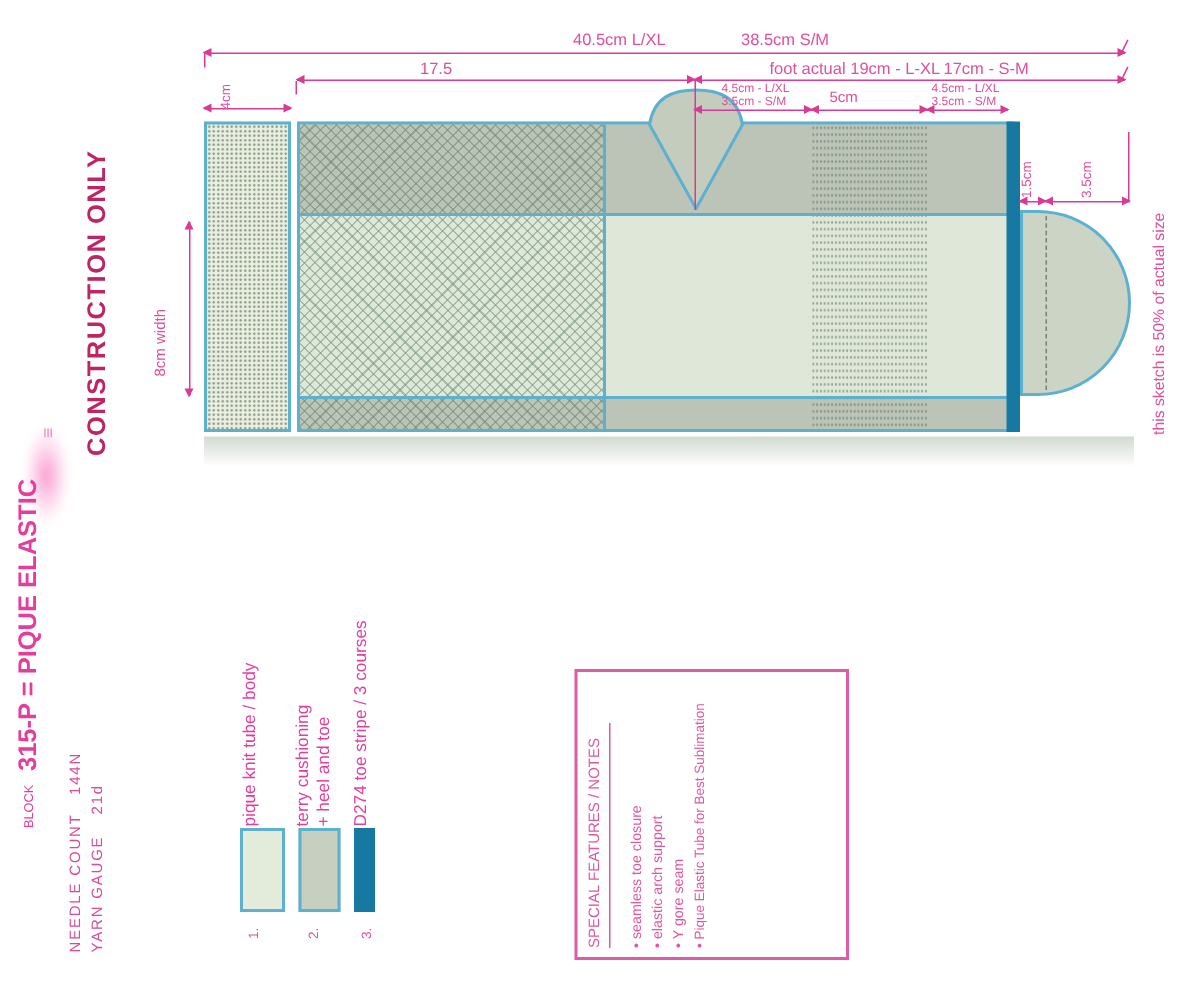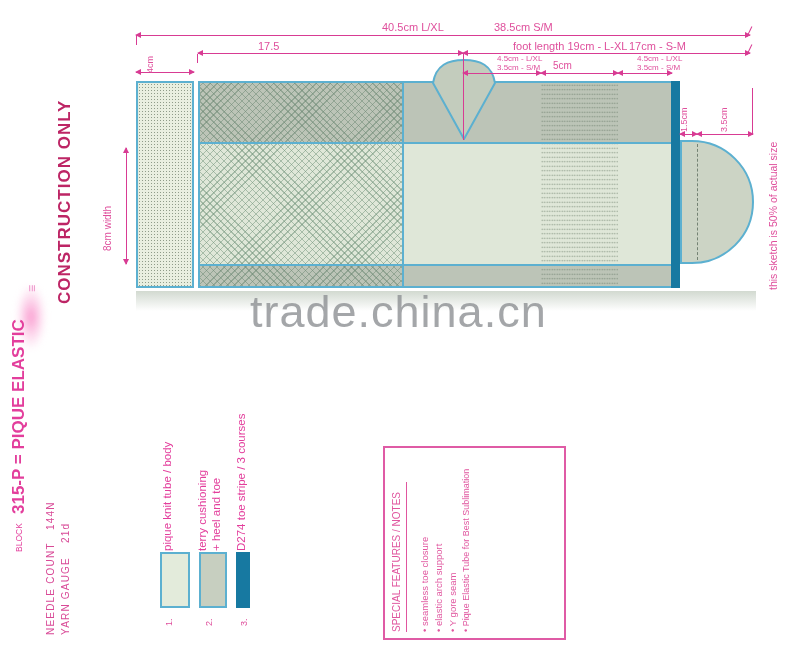--- a/index.html
+++ b/index.html
@@ -16,21 +16,21 @@
   .dh::after{content:"";position:absolute;right:-1px;top:-3px;border-top:3px solid transparent;
       border-bottom:3px solid transparent;border-left:6px solid #d83b93;}
   .dv{position:absolute;width:1px;background:#d83b93;}
   .dv::before{content:"";position:absolute;top:-1px;left:-3px;border-left:3px solid transparent;
       border-right:3px solid transparent;border-bottom:6px solid #d83b93;}
   .dv::after{content:"";position:absolute;bottom:-1px;left:-3px;border-left:3px solid transparent;
       border-right:3px solid transparent;border-top:6px solid #d83b93;}
   .plain-line{position:absolute;background:#d83b93;}
   .tickv{position:absolute;width:1px;background:#d83b93;}
   .dlbl{position:absolute;color:#df4f9c;font-size:11px;white-space:nowrap;}
-  .dlbl.sm{font-size:8px;margin-left:16px;}
+  .dlbl.sm{font-size:8px;}
   .vlbl{color:#df4f9c;font-size:9px;}
   
   .cuff{position:absolute;left:136px;top:81px;width:58px;height:207px;box-sizing:border-box;
         background-color:#e9efe0;border:2px solid #5cb0d0;
         background-image:radial-gradient(circle, rgba(120,135,115,.8) .6px, transparent .95px);
         background-size:3px 3px;}
   .sockbody{position:absolute;left:198px;top:81px;width:478px;height:207px;box-sizing:border-box;
         background:#dfe7d8;border:2px solid #5cb0d0;}
   .xhatch{background-image:
       repeating-linear-gradient(45deg, rgba(110,145,120,.5) 0 1px, transparent 1px 5px),
@@ -110,25 +110,25 @@
   <div class="reflection"></div>
 
   <div class="dh" style="left:136px;top:35px;width:614px;"></div>
   <div class="tickv" style="left:136px;top:36px;height:9px;"></div>
   <div class="tickv" style="left:749px;top:26px;height:11px;transform:rotate(26deg);"></div>
   <div class="dlbl" style="left:382px;top:21px;">40.5cm L/XL</div>
   <div class="dlbl" style="left:494px;top:21px;">38.5cm S/M</div>
 
   <div class="dh" style="left:198px;top:53px;width:265px;"></div>
   <div class="tickv" style="left:197px;top:54px;height:9px;"></div>
-  <div class="dlbl" style="left:258px;top:40px;">17.5</div>
+  <div class="dlbl" style="left:280px;top:40px;">17.5</div>
 
   <div class="dh" style="left:463px;top:53px;width:287px;"></div>
   <div class="tickv" style="left:749px;top:44px;height:11px;transform:rotate(26deg);"></div>
-  <div class="dlbl" style="left:513px;top:40px;">foot length 19cm - L-XL</div>
+  <div class="dlbl" style="left:513px;top:40px;">foot actual 19cm - L-XL</div>
   <div class="dlbl" style="left:629px;top:40px;">17cm - S-M</div>
 
   <div class="dh" style="left:463px;top:73px;width:78px;"></div>
   <div class="dlbl sm" style="left:481px;top:54px;">4.5cm - L/XL</div>
   <div class="dlbl sm" style="left:481px;top:63px;">3.5cm - S/M</div>
 
   <div class="dh" style="left:541px;top:73px;width:77px;"></div>
   <div class="dlbl" style="left:553px;top:60px;font-size:10px;">5cm</div>
 
   <div class="dh" style="left:618px;top:73px;width:54px;"></div>
@@ -144,21 +144,20 @@
   <div class="plain-line" style="left:463px;top:53px;width:1px;height:87px;"></div>
 
   <div class="dh" style="left:680px;top:134px;width:17px;"></div>
   <div class="dh" style="left:697px;top:134px;width:56px;"></div>
   <div class="tickv" style="left:752px;top:88px;height:46px;"></div>
   <div class="vtext vlbl" style="left:680px;top:99px;height:33px;">1.5cm</div>
   <div class="vtext vlbl" style="left:720px;top:99px;height:33px;">3.5cm</div>
 
   <div class="vtext" style="left:768px;top:118px;height:172px;color:#df4f9c;font-size:10.5px;">this sketch is 50% of actual size</div>
 
-  <div class="watermark">trade.china.cn</div>
 
   <div class="vtext leglbl" style="left:162px;top:421px;height:130px;">pique knit tube / body</div>
   <div class="vtext leglbl" style="left:197px;top:451px;height:100px;">terry cushioning</div>
   <div class="vtext leglbl" style="left:211px;top:451px;height:100px;">+ heel and toe</div>
   <div class="vtext leglbl" style="left:236px;top:407px;height:144px;">D274 toe stripe / 3 courses</div>
 
   <div class="swatch xhatch" style="left:160px;top:552px;width:30px;height:56px;"></div>
   <div class="swatch" style="left:199px;top:552px;width:28px;height:56px;background:#c7cfc0;"></div>
   <div class="swatch" style="left:236px;top:552px;width:14px;height:56px;background:#1779a1;border-color:#1779a1;"></div>
 

